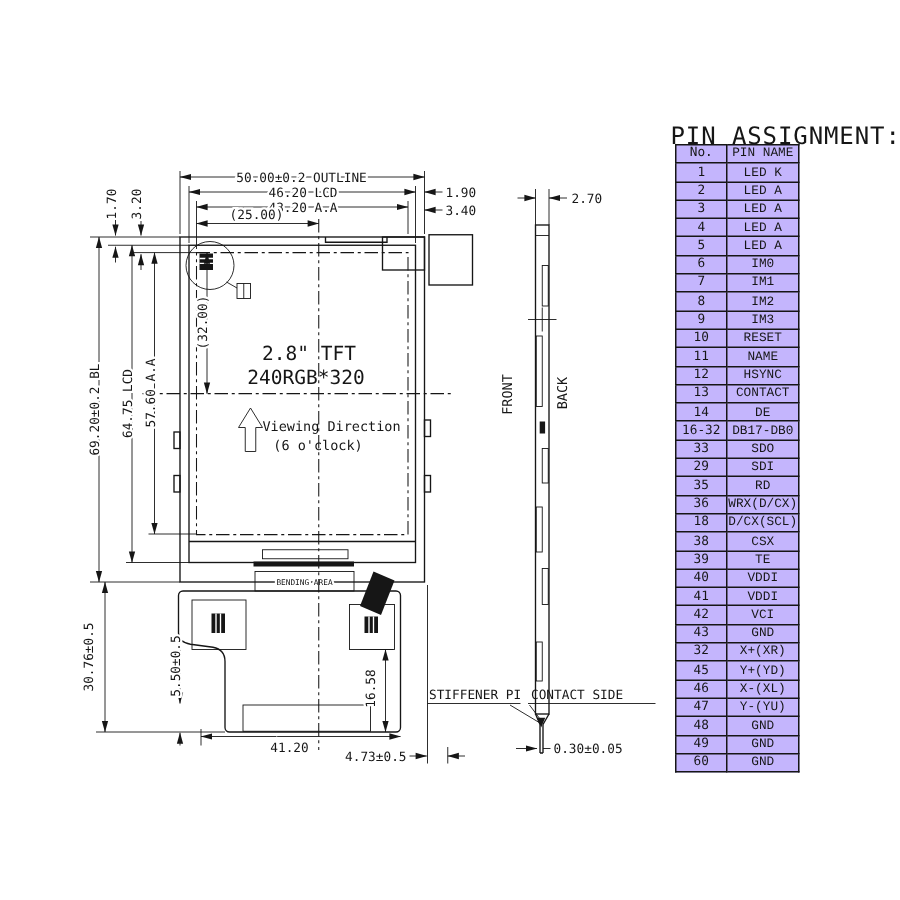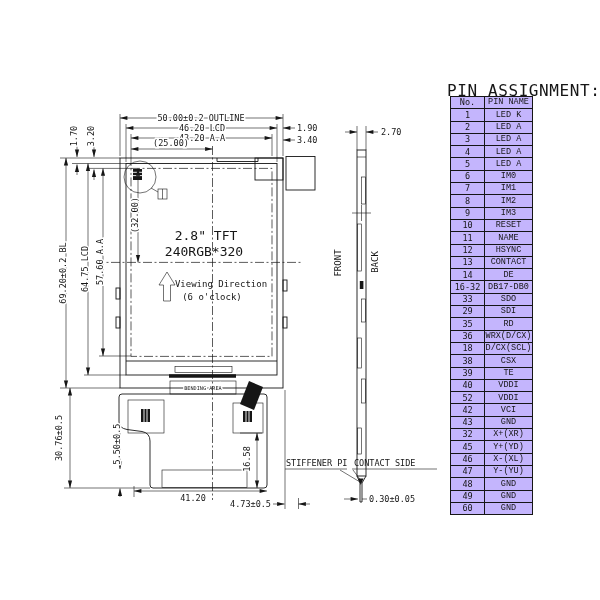--- a/index.html
+++ b/index.html
@@ -278,21 +278,21 @@
         </tr>
         <tr>
           <td class="c-no">39</td>
           <td class="c-name">TE</td>
         </tr>
         <tr>
           <td class="c-no">40</td>
           <td class="c-name">VDDI</td>
         </tr>
         <tr>
-          <td class="c-no">52</td>
+          <td class="c-no">41</td>
           <td class="c-name">VDDI</td>
         </tr>
         <tr>
           <td class="c-no">42</td>
           <td class="c-name">VCI</td>
         </tr>
         <tr>
           <td class="c-no">43</td>
           <td class="c-name">GND</td>
         </tr>

